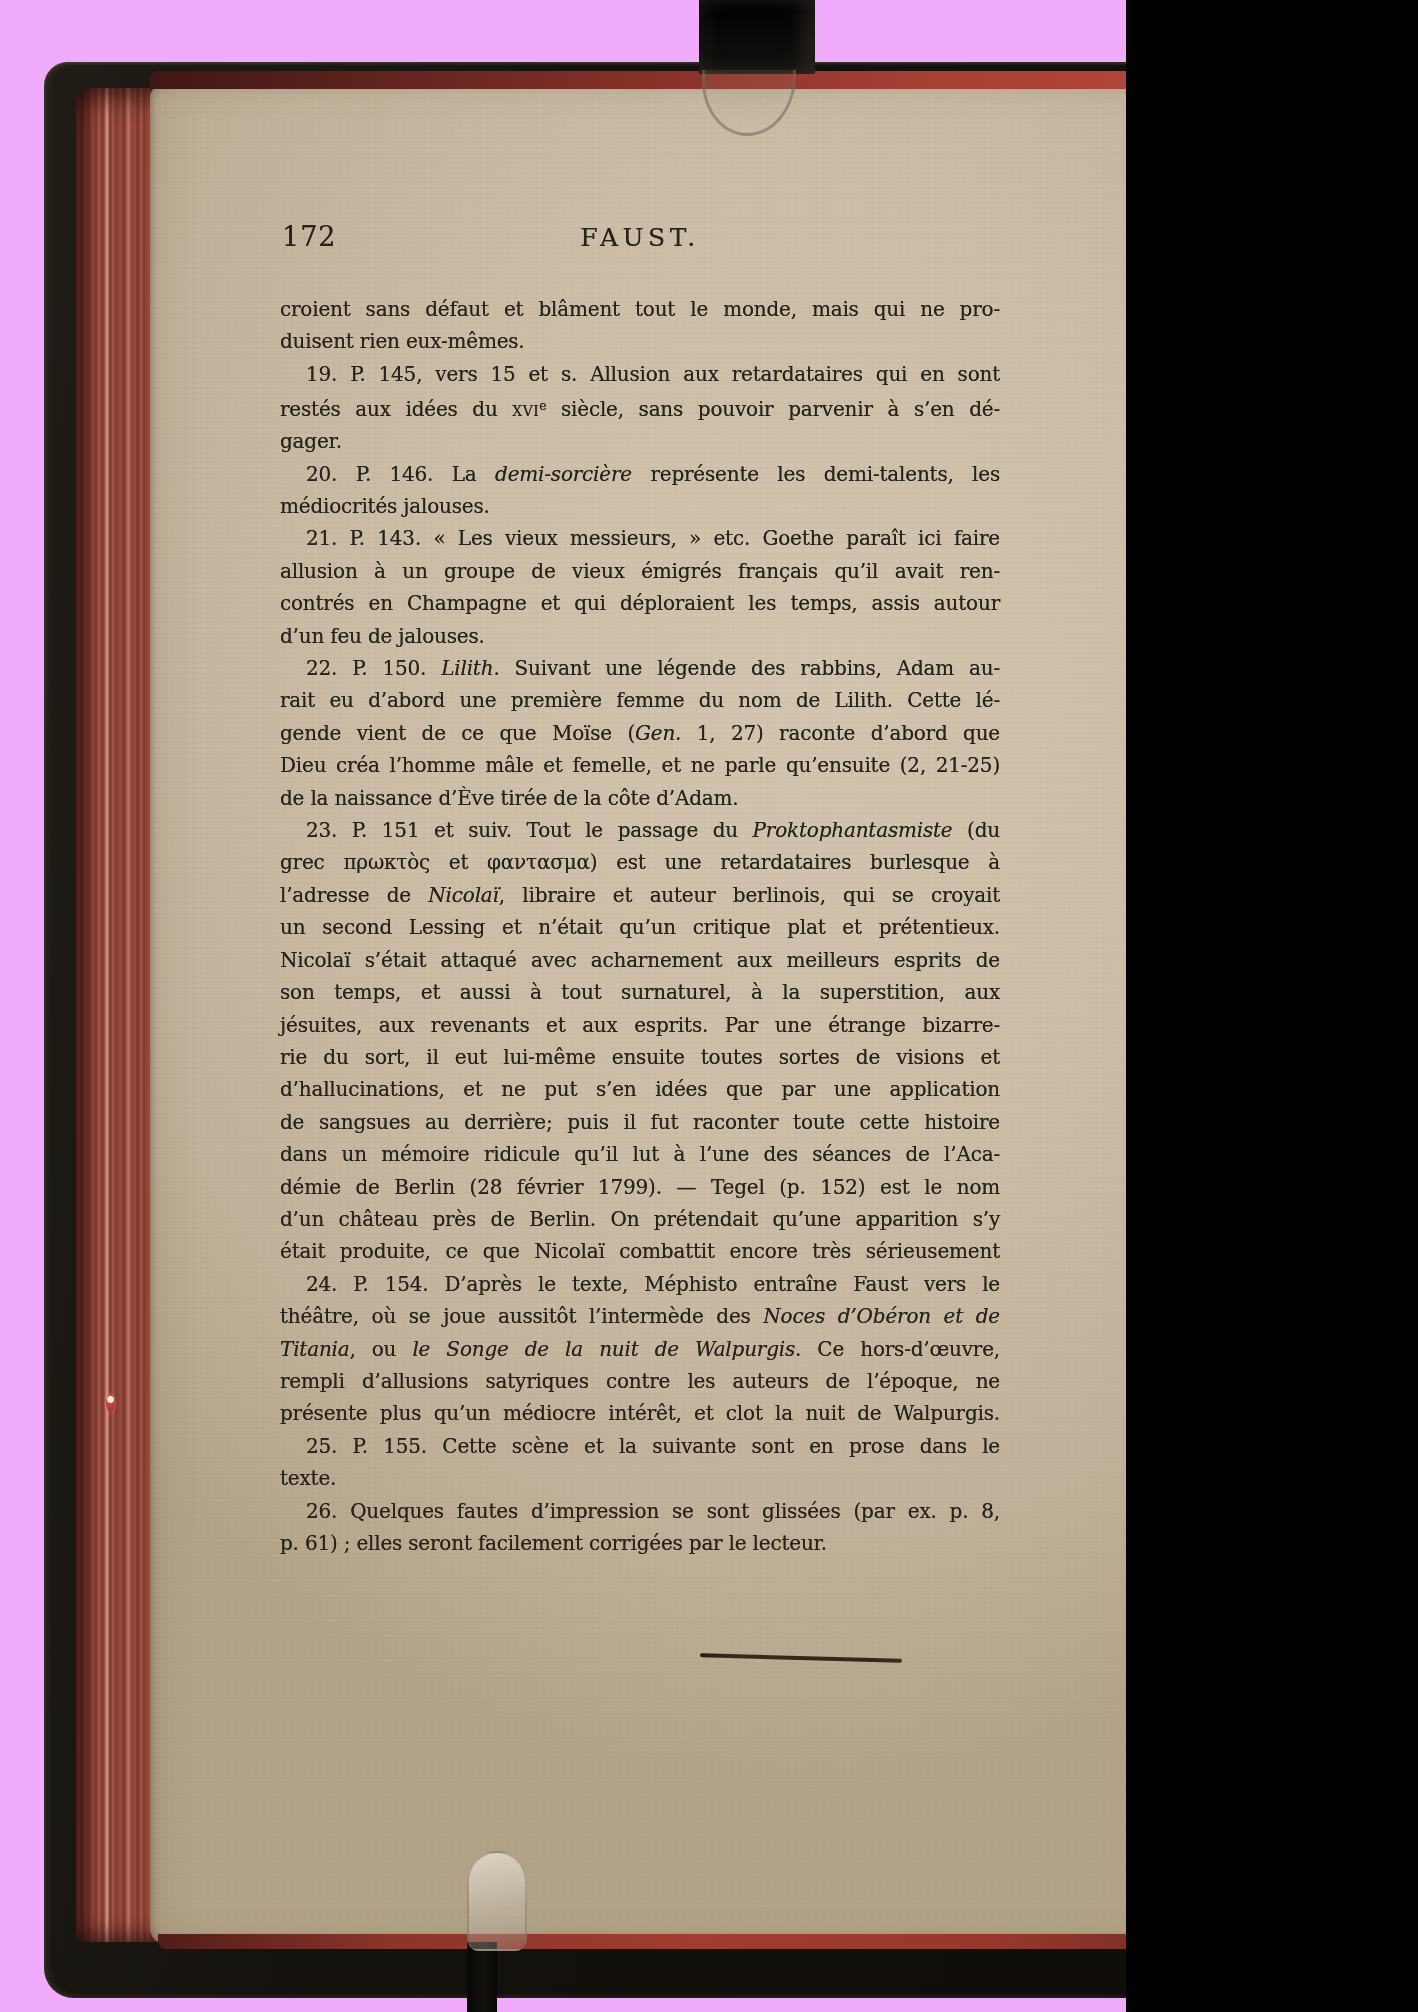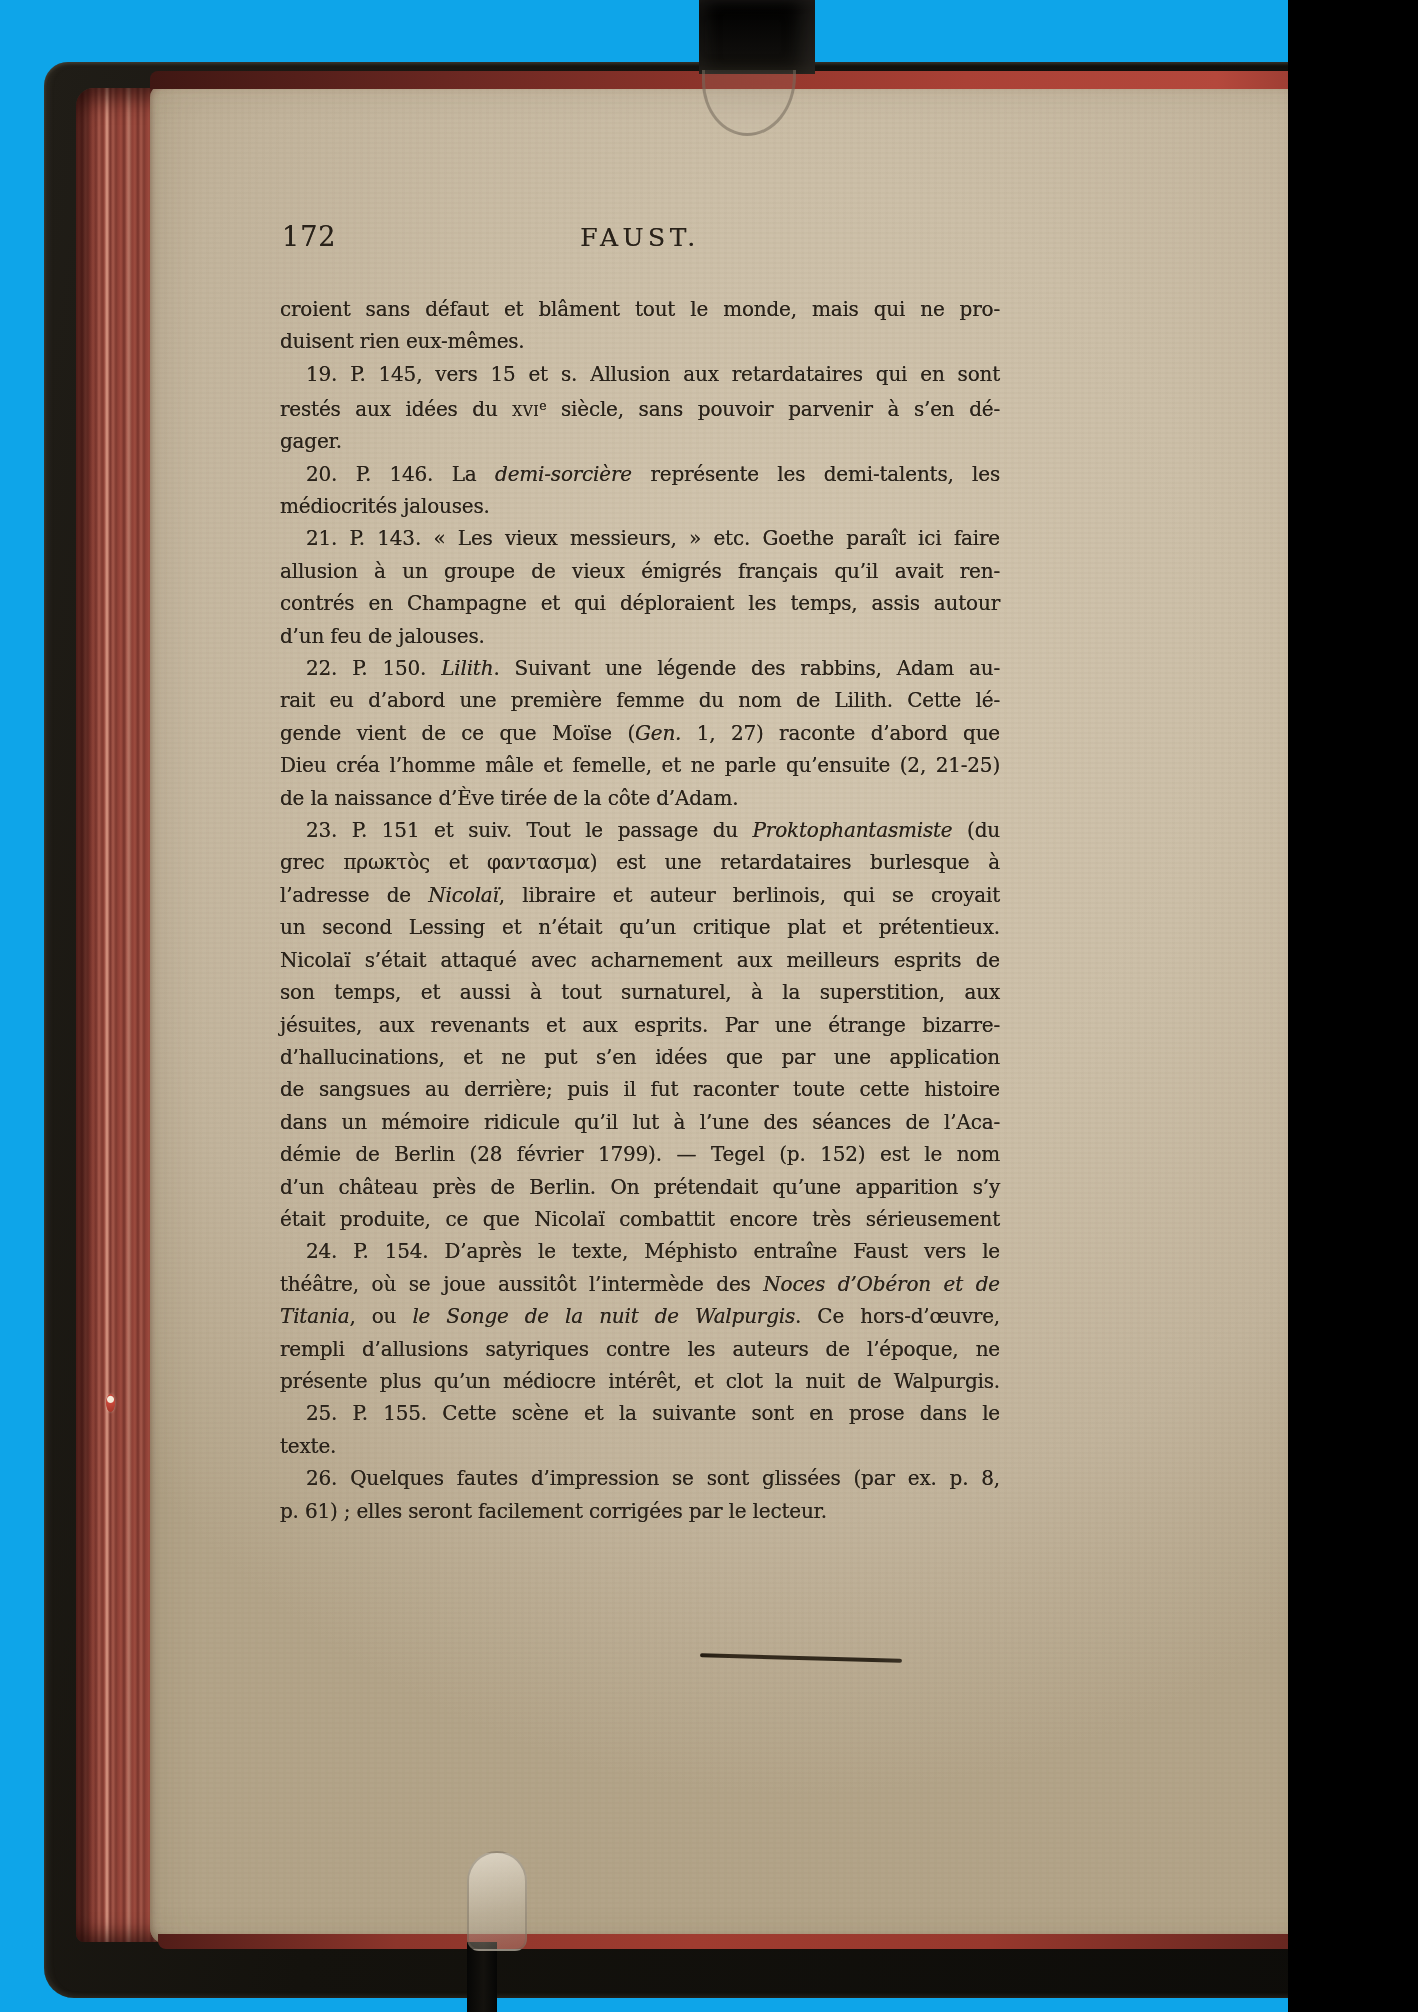--- a/index.html
+++ b/index.html
@@ -1,16 +1,16 @@
 <!DOCTYPE html>
 <html><head>
 <meta charset="utf-8">
 <style>
   html,body{margin:0;padding:0;background:#000;}
-  .shot{position:relative;width:1288px;height:2012px;background:#0ea5e9;overflow:hidden;
+  .shot{position:relative;width:1126px;height:2012px;background:#f0abfc;overflow:hidden;
         font-family:"DejaVu Serif","Liberation Serif",serif;}
   .shot *{position:absolute;box-sizing:border-box;}
 
   
   .cover{left:44px;top:62px;width:1352px;height:1936px;
          background:linear-gradient(100deg,#201d17 0%,#14120d 35%,#0d0c09 100%);
          border-radius:24px 10px 14px 30px;
          box-shadow:inset 0 2px 3px rgba(125,118,102,.28), inset 4px 0 6px rgba(110,104,92,.2),
                     inset 0 -3px 4px rgba(95,88,76,.15);}
 
@@ -126,20 +126,21 @@
       <div class="tl"><span>gende vient de ce que Moïse (</span><span class="i">Gen.</span><span> 1, 27) raconte d’abord que</span></div>
       <div class="tl"><span>Dieu créa l’homme mâle et femelle, et ne parle qu’ensuite (2, 21-25)</span></div>
       <div class="tl nj"><span>de la naissance d’Ève tirée de la côte d’Adam.</span></div>
       <div class="tl ind"><span>23. P. 151 et suiv. Tout le passage du </span><span class="i">Proktophantasmiste</span><span> (du</span></div>
       <div class="tl"><span>grec </span><span class="g">πρωκτὸς</span><span> et </span><span class="g">φαντασμα</span><span>) est une retardataires burlesque à</span></div>
       <div class="tl"><span>l’adresse de </span><span class="i">Nicolaï</span><span>, libraire et auteur berlinois, qui se croyait</span></div>
       <div class="tl"><span>un second Lessing et n’était qu’un critique plat et prétentieux.</span></div>
       <div class="tl"><span>Nicolaï s’était attaqué avec acharnement aux meilleurs esprits de</span></div>
       <div class="tl"><span>son temps, et aussi à tout surnaturel, à la superstition, aux</span></div>
       <div class="tl"><span>jésuites, aux revenants et aux esprits. Par une étrange bizarre-</span></div>
+      <div class="tl"><span>rie du sort, il eut lui-même ensuite toutes sortes de visions et</span></div>
       <div class="tl"><span>d’hallucinations, et ne put s’en idées que par une application</span></div>
       <div class="tl"><span>de sangsues au derrière; puis il fut raconter toute cette histoire</span></div>
       <div class="tl"><span>dans un mémoire ridicule qu’il lut à l’une des séances de l’Aca-</span></div>
       <div class="tl"><span>démie de Berlin (28 février 1799). — Tegel (p. 152) est le nom</span></div>
       <div class="tl"><span>d’un château près de Berlin. On prétendait qu’une apparition s’y</span></div>
       <div class="tl"><span>était produite, ce que Nicolaï combattit encore très sérieusement</span></div>
       <div class="tl ind"><span>24. P. 154. D’après le texte, Méphisto entraîne Faust vers le</span></div>
       <div class="tl"><span>théâtre, où se joue aussitôt l’intermède des </span><span class="i">Noces d’Obéron et de</span></div>
       <div class="tl"><span class="i">Titania</span><span>, ou </span><span class="i">le Songe de la nuit de Walpurgis</span><span>. Ce hors-d’œuvre,</span></div>
       <div class="tl"><span>rempli d’allusions satyriques contre les auteurs de l’époque, ne</span></div>

